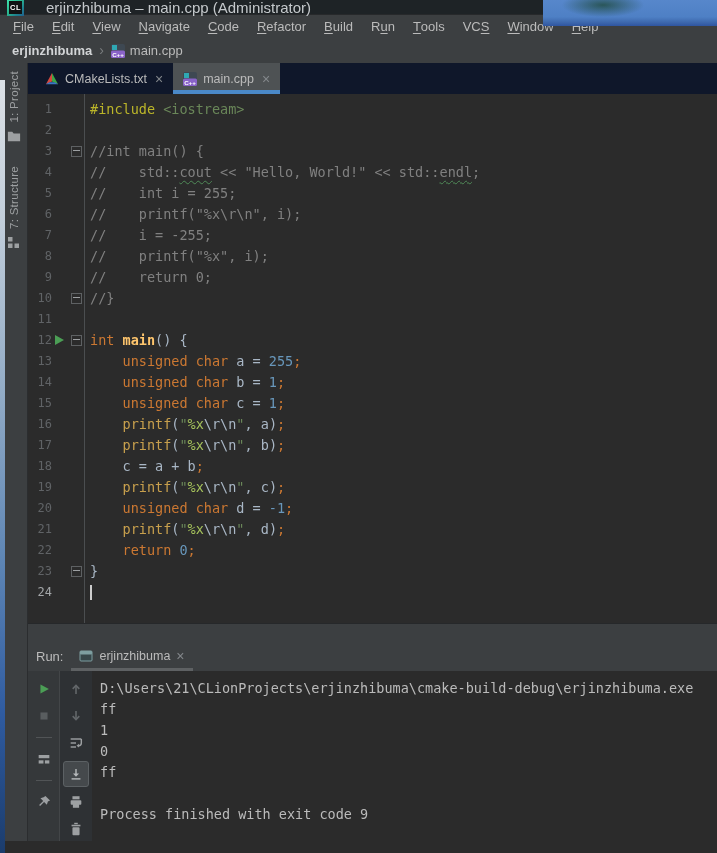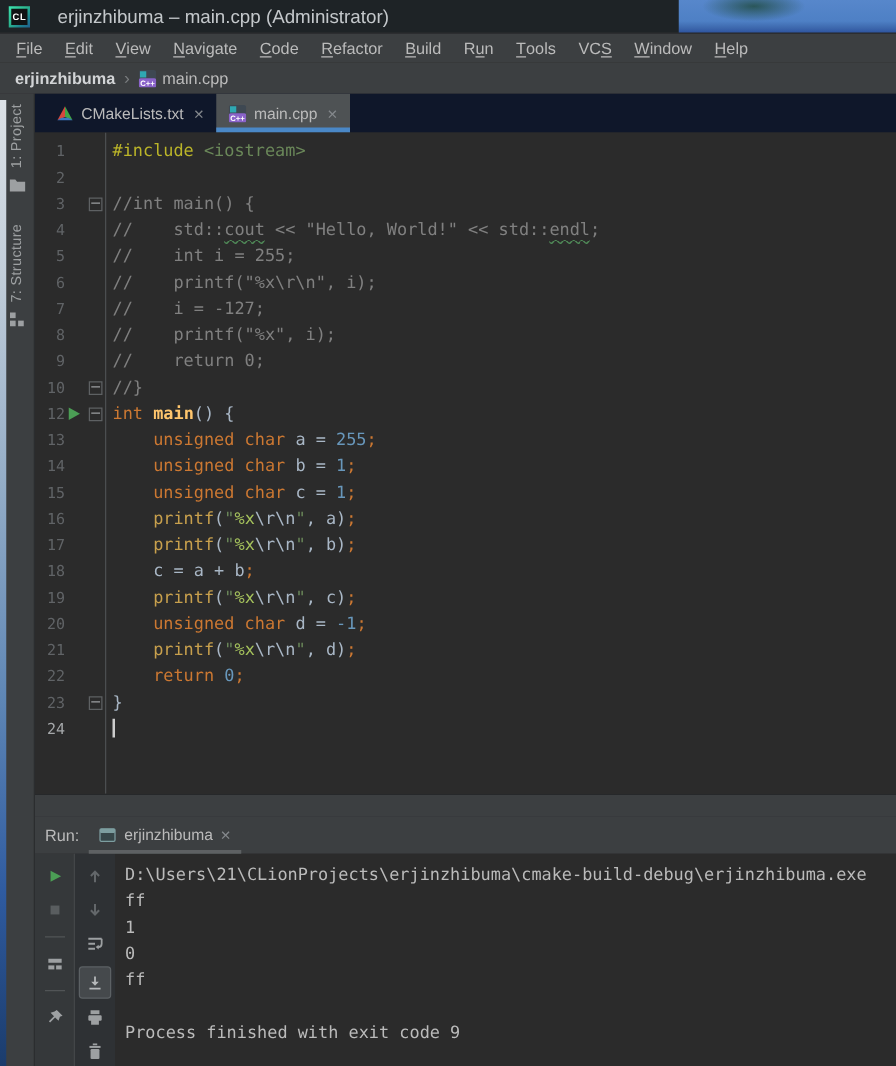--- a/index.html
+++ b/index.html
@@ -1,20 +1,20 @@
 <!DOCTYPE html>
 <html style="--tab-accent: #4A88C7; --run-green: #4B9E55; --keyword: #CC7832; --number: #6897BB; --string: #6A8759; --format: #A5C25C; --comment: #808080; --function: #C8A04D; --declaration: #FFC66D; --macro: #BBB529; --plain: #A9B7C6; --editor-bg: #2B2B2B; --frame-bg: #3C3F41;"><head>
 <meta charset="utf-8">
 <style>
   html,body{margin:0;padding:0;width:717px;height:853px;overflow:hidden;background:#2B2B2B;
     font-family:"Liberation Sans",sans-serif;-webkit-font-smoothing:antialiased;}
   .app{position:relative;width:717px;height:853px;background:#2B2B2B;}
 
   
-  .titlebar{height:26px;background:#1E2326;display:flex;align-items:center;padding-left:7px;position:relative;}
+  .titlebar{height:14px;background:#1E2326;display:flex;align-items:center;padding-left:7px;position:relative;}
   .app-icon{width:17px;height:17px;background:linear-gradient(135deg,#3ee6b0 0%,#2bb58e 45%,#1d7f8f 75%,#20608f 100%);
     display:flex;align-items:center;justify-content:center;flex:0 0 auto;}
   .app-icon b{display:flex;align-items:center;justify-content:center;width:13px;height:13px;background:#101314;
     color:#fff;font-size:7.5px;font-weight:bold;letter-spacing:.5px;}
   .title-text{color:#C4C8CB;font-size:15px;margin-left:22px;white-space:nowrap;}
   .wallpaper-top{position:absolute;top:0;right:0;width:174px;height:26px;
     background:radial-gradient(ellipse 55px 16px at 60px 5px, rgba(24,66,42,.7), rgba(24,66,42,0) 75%),
                linear-gradient(180deg,#5787CB 0%,#4E80C5 65%,#3E69AE 85%,#2F55A0 100%);}
   .wallpaper-left{position:absolute;top:80px;left:0;width:5px;height:773px;z-index:40;
     background:linear-gradient(180deg,#DCE1E6 0%,#C2CEDA 18%,#93ACC6 40%,#5E86B5 62%,#2F5BA0 82%,#1B3C6C 100%);}
@@ -190,24 +190,25 @@
 
       <div class="editor">
         <div class="gutter-line"></div>
         <div class="editor-lines">
             <div class="ed-row"><div class="g-num">1</div><div class="g-run"></div><div class="g-fold"></div><div class="g-code"><span class="tok tok-macro">#include</span><span class="tok tok-plain"> </span><span class="tok tok-incl">&lt;iostream&gt;</span></div></div>
             <div class="ed-row"><div class="g-num">2</div><div class="g-run"></div><div class="g-fold"></div><div class="g-code"></div></div>
             <div class="ed-row"><div class="g-num">3</div><div class="g-run"></div><div class="g-fold"><div class="fold-box"></div></div><div class="g-code"><span class="tok tok-cmt">//int main() {</span></div></div>
             <div class="ed-row"><div class="g-num">4</div><div class="g-run"></div><div class="g-fold"></div><div class="g-code"><span class="tok tok-cmt">//    std::</span><span class="tok tok-typo">cout</span><span class="tok tok-cmt"> &lt;&lt; "Hello, World!" &lt;&lt; std::</span><span class="tok tok-typo">endl</span><span class="tok tok-cmt">;</span></div></div>
             <div class="ed-row"><div class="g-num">5</div><div class="g-run"></div><div class="g-fold"></div><div class="g-code"><span class="tok tok-cmt">//    int i = 255;</span></div></div>
             <div class="ed-row"><div class="g-num">6</div><div class="g-run"></div><div class="g-fold"></div><div class="g-code"><span class="tok tok-cmt">//    printf("%x\r\n", i);</span></div></div>
-            <div class="ed-row"><div class="g-num">7</div><div class="g-run"></div><div class="g-fold"></div><div class="g-code"><span class="tok tok-cmt">//    i = -127;</span></div></div>
+            <div class="ed-row"><div class="g-num">7</div><div class="g-run"></div><div class="g-fold"></div><div class="g-code"><span class="tok tok-cmt">//    i = -255;</span></div></div>
             <div class="ed-row"><div class="g-num">8</div><div class="g-run"></div><div class="g-fold"></div><div class="g-code"><span class="tok tok-cmt">//    printf("%x", i);</span></div></div>
             <div class="ed-row"><div class="g-num">9</div><div class="g-run"></div><div class="g-fold"></div><div class="g-code"><span class="tok tok-cmt">//    return 0;</span></div></div>
             <div class="ed-row"><div class="g-num">10</div><div class="g-run"></div><div class="g-fold"><div class="fold-box"></div></div><div class="g-code"><span class="tok tok-cmt">//}</span></div></div>
+            <div class="ed-row"><div class="g-num">11</div><div class="g-run"></div><div class="g-fold"></div><div class="g-code"></div></div>
             <div class="ed-row"><div class="g-num">12</div><div class="g-run"><div class="run-arrow"></div></div><div class="g-fold"><div class="fold-box"></div></div><div class="g-code"><span class="tok tok-kw">int</span><span class="tok tok-plain"> </span><span class="tok tok-decl">main</span><span class="tok tok-plain">() {</span></div></div>
             <div class="ed-row"><div class="g-num">13</div><div class="g-run"></div><div class="g-fold"></div><div class="g-code"><span class="tok tok-plain">    </span><span class="tok tok-kw">unsigned</span><span class="tok tok-plain"> </span><span class="tok tok-kw">char</span><span class="tok tok-plain"> a = </span><span class="tok tok-num">255</span><span class="tok tok-semi">;</span></div></div>
             <div class="ed-row"><div class="g-num">14</div><div class="g-run"></div><div class="g-fold"></div><div class="g-code"><span class="tok tok-plain">    </span><span class="tok tok-kw">unsigned</span><span class="tok tok-plain"> </span><span class="tok tok-kw">char</span><span class="tok tok-plain"> b = </span><span class="tok tok-num">1</span><span class="tok tok-semi">;</span></div></div>
             <div class="ed-row"><div class="g-num">15</div><div class="g-run"></div><div class="g-fold"></div><div class="g-code"><span class="tok tok-plain">    </span><span class="tok tok-kw">unsigned</span><span class="tok tok-plain"> </span><span class="tok tok-kw">char</span><span class="tok tok-plain"> c = </span><span class="tok tok-num">1</span><span class="tok tok-semi">;</span></div></div>
             <div class="ed-row"><div class="g-num">16</div><div class="g-run"></div><div class="g-fold"></div><div class="g-code"><span class="tok tok-plain">    </span><span class="tok tok-fn">printf</span><span class="tok tok-plain">(</span><span class="tok tok-str">"</span><span class="tok tok-fmt">%x</span><span class="tok tok-esc">\r\n</span><span class="tok tok-str">"</span><span class="tok tok-plain">, a)</span><span class="tok tok-semi">;</span></div></div>
             <div class="ed-row"><div class="g-num">17</div><div class="g-run"></div><div class="g-fold"></div><div class="g-code"><span class="tok tok-plain">    </span><span class="tok tok-fn">printf</span><span class="tok tok-plain">(</span><span class="tok tok-str">"</span><span class="tok tok-fmt">%x</span><span class="tok tok-esc">\r\n</span><span class="tok tok-str">"</span><span class="tok tok-plain">, b)</span><span class="tok tok-semi">;</span></div></div>
             <div class="ed-row"><div class="g-num">18</div><div class="g-run"></div><div class="g-fold"></div><div class="g-code"><span class="tok tok-plain">    c = a + b</span><span class="tok tok-semi">;</span></div></div>
             <div class="ed-row"><div class="g-num">19</div><div class="g-run"></div><div class="g-fold"></div><div class="g-code"><span class="tok tok-plain">    </span><span class="tok tok-fn">printf</span><span class="tok tok-plain">(</span><span class="tok tok-str">"</span><span class="tok tok-fmt">%x</span><span class="tok tok-esc">\r\n</span><span class="tok tok-str">"</span><span class="tok tok-plain">, c)</span><span class="tok tok-semi">;</span></div></div>
             <div class="ed-row"><div class="g-num">20</div><div class="g-run"></div><div class="g-fold"></div><div class="g-code"><span class="tok tok-plain">    </span><span class="tok tok-kw">unsigned</span><span class="tok tok-plain"> </span><span class="tok tok-kw">char</span><span class="tok tok-plain"> d = </span><span class="tok tok-num">-1</span><span class="tok tok-semi">;</span></div></div>
             <div class="ed-row"><div class="g-num">21</div><div class="g-run"></div><div class="g-fold"></div><div class="g-code"><span class="tok tok-plain">    </span><span class="tok tok-fn">printf</span><span class="tok tok-plain">(</span><span class="tok tok-str">"</span><span class="tok tok-fmt">%x</span><span class="tok tok-esc">\r\n</span><span class="tok tok-str">"</span><span class="tok tok-plain">, d)</span><span class="tok tok-semi">;</span></div></div>

